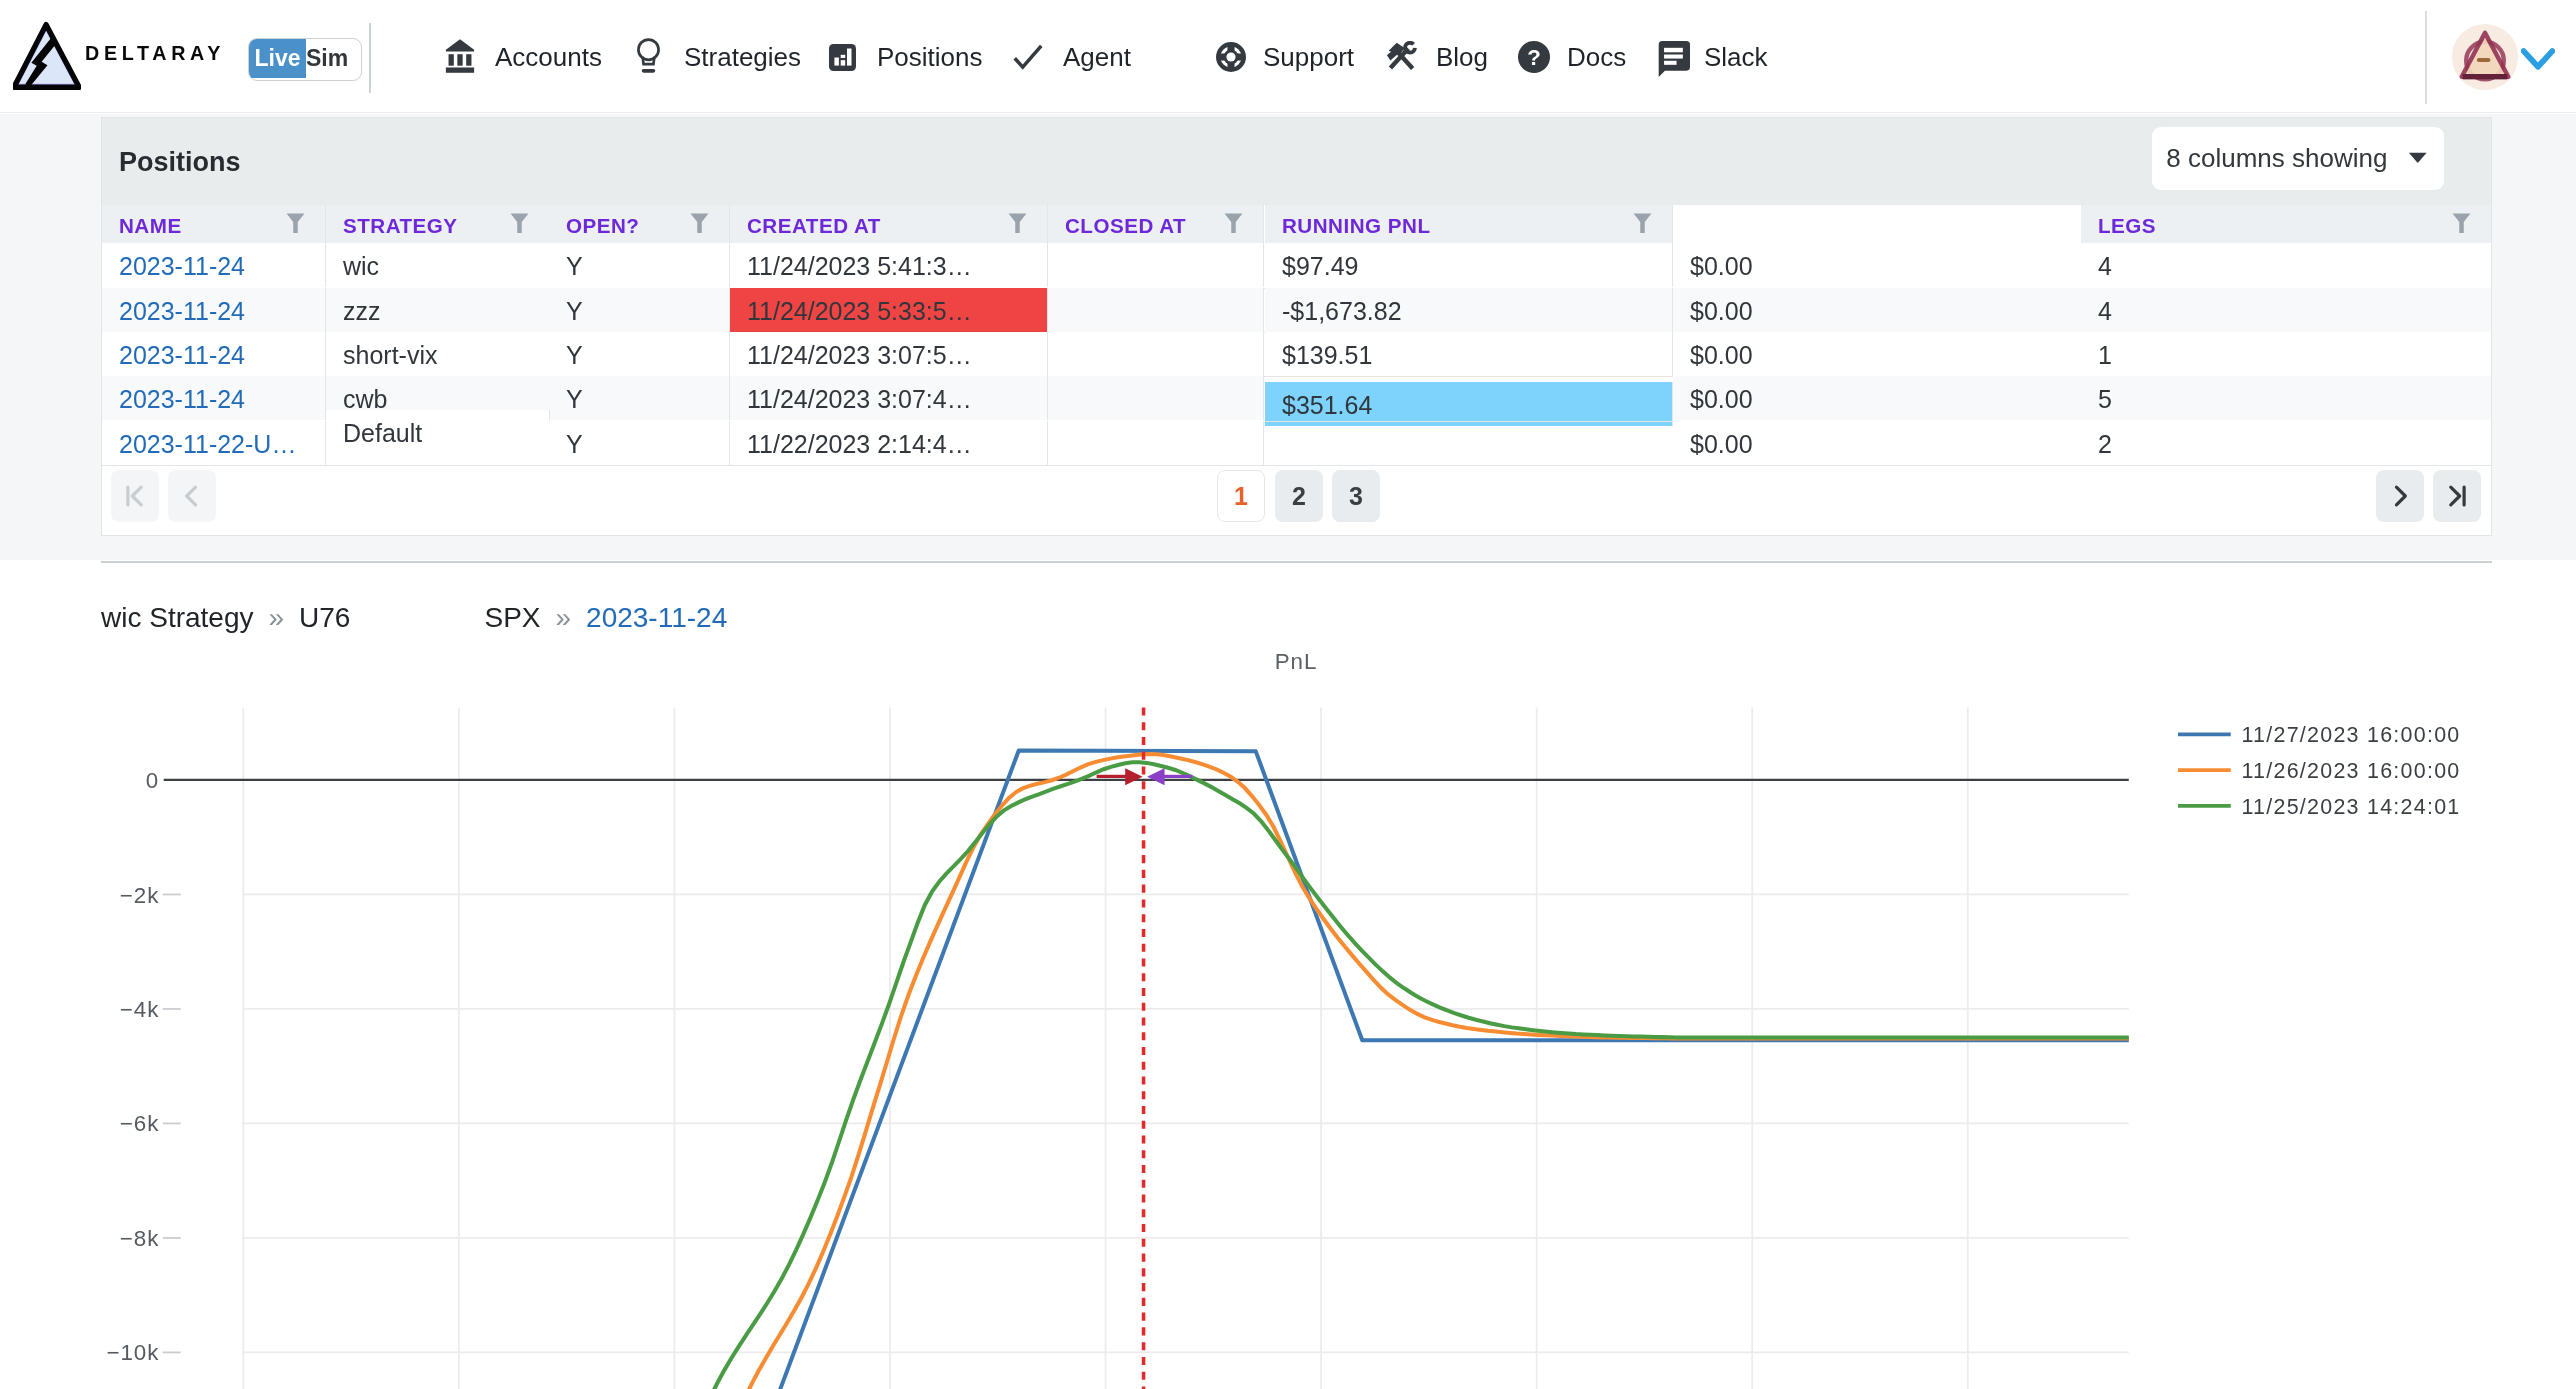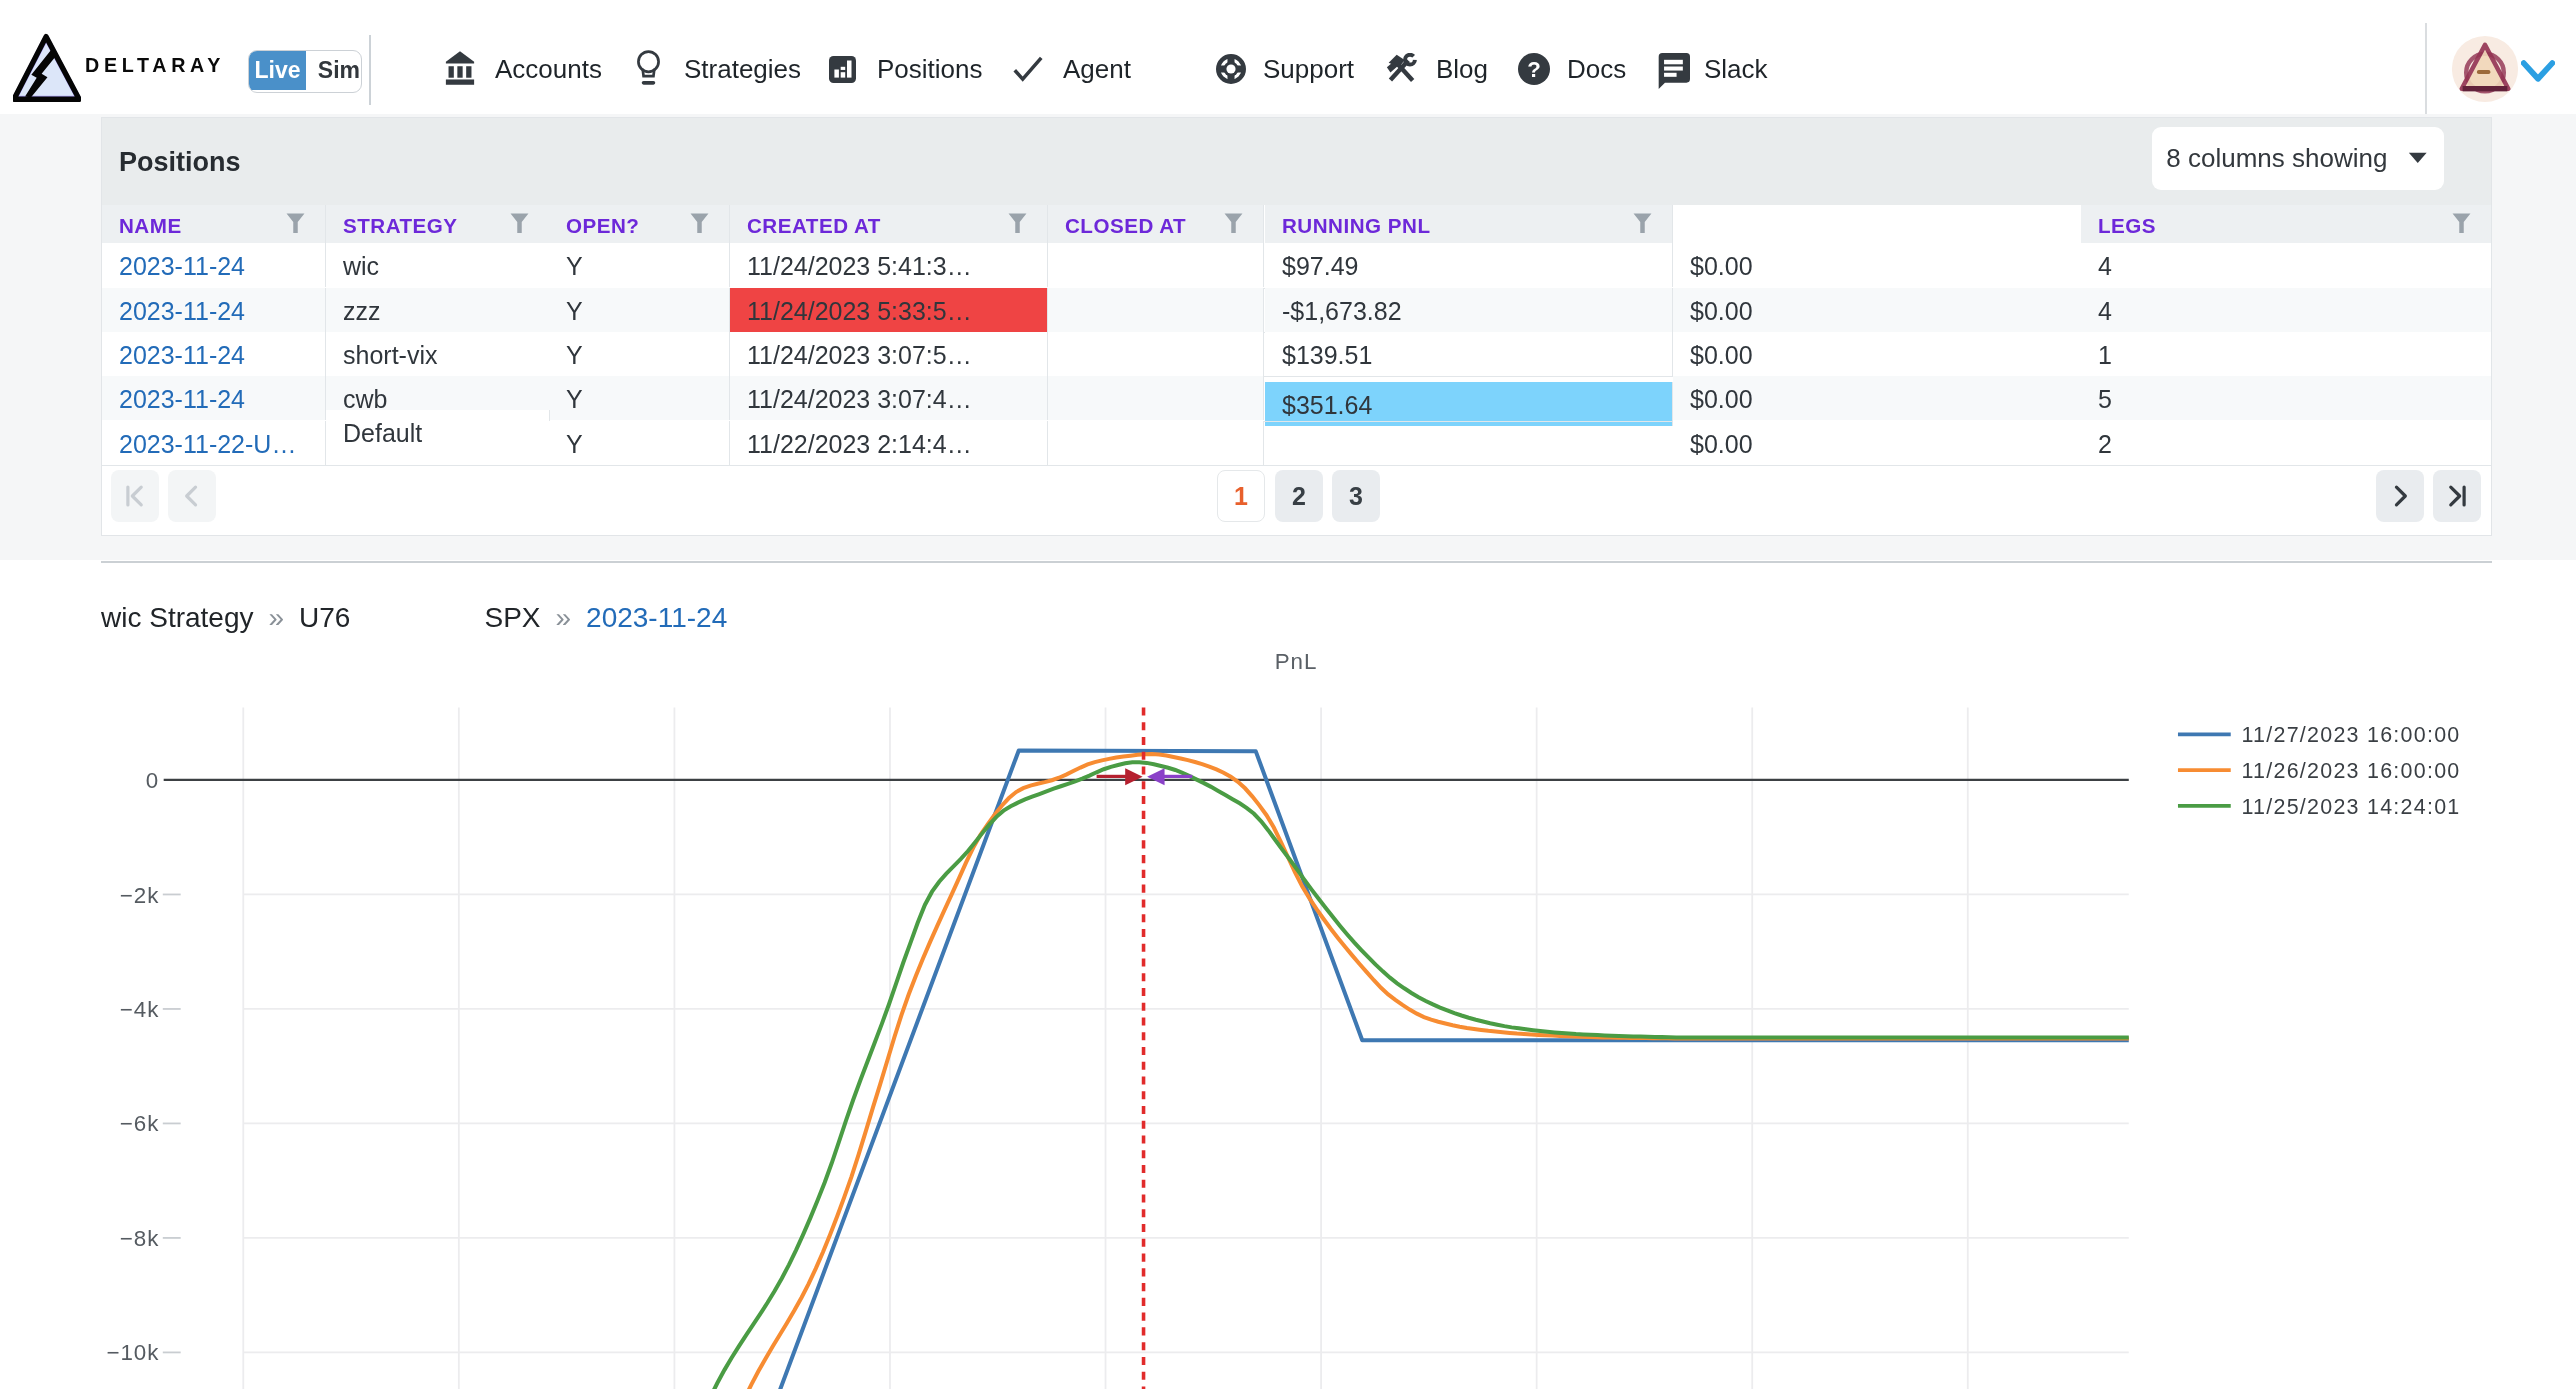--- a/index.html
+++ b/index.html
@@ -1,33 +1,33 @@
 <!DOCTYPE html>
 <html style="font-size:14.3px"><head>
 <meta charset="utf-8">
 <style>
 *{margin:0;padding:0;box-sizing:border-box}
 html,body{width:2576px;height:1390px;overflow:hidden;background:#fff;
  font-family:"Liberation Sans",sans-serif;-webkit-font-smoothing:antialiased}
 .abs{position:absolute}
 
-#nav{position:absolute;left:0;top:12px;width:2576px;height:113px;background:#fff;
+#nav{position:absolute;left:0;top:0;width:2576px;height:113px;background:#fff;
  border-bottom:1.8px solid #e9ebed}
 .navtxt{position:absolute;font-size:26px;color:#1e2429;white-space:nowrap}
 .vdiv{position:absolute;width:1.8px;background:#ccd2d7}
 
 #brand{position:absolute;left:85px;top:42px;font-size:19.7px;font-weight:bold;
  letter-spacing:4.7px;color:#0a0a0a}
 
 #toggle{position:absolute;left:248px;top:38px;width:114px;height:43px;
  border:1.8px solid #ccd1d6;border-radius:9px;background:#fff;overflow:hidden}
 #toggle .live{position:absolute;left:0;top:0;width:57px;height:39px;background:#4a90c9;
  color:#fff;font-weight:bold;font-size:23px;text-align:center;line-height:39px}
 #toggle .sim{position:absolute;left:57px;top:0;width:54px;height:39px;color:#32373c;
- font-weight:bold;font-size:23px;text-align:right;line-height:39px}
+ font-weight:bold;font-size:23px;text-align:left;line-height:39px}
 
 #secA{position:absolute;left:0;top:114px;width:2576px;height:446px;background:#f5f6f7}
 #card{position:absolute;left:101px;top:2.7px;width:2391px;height:419px;background:#fff;
  border:0.9px solid #e2e5e8}
 #cardhead{position:absolute;left:0;top:0;width:2389px;height:87px;background:#e9eced}
 #cardhead .title{position:absolute;left:17px;top:29.5px;font-size:27px;font-weight:bold;color:#272c31}
 #coldrop{position:absolute;right:47px;top:9.8px;width:292px;height:63px;background:#fff;
  border-radius:9px;font-size:26px;color:#33383d}
 #coldrop span{position:absolute;left:14.3px;top:16px}
 

